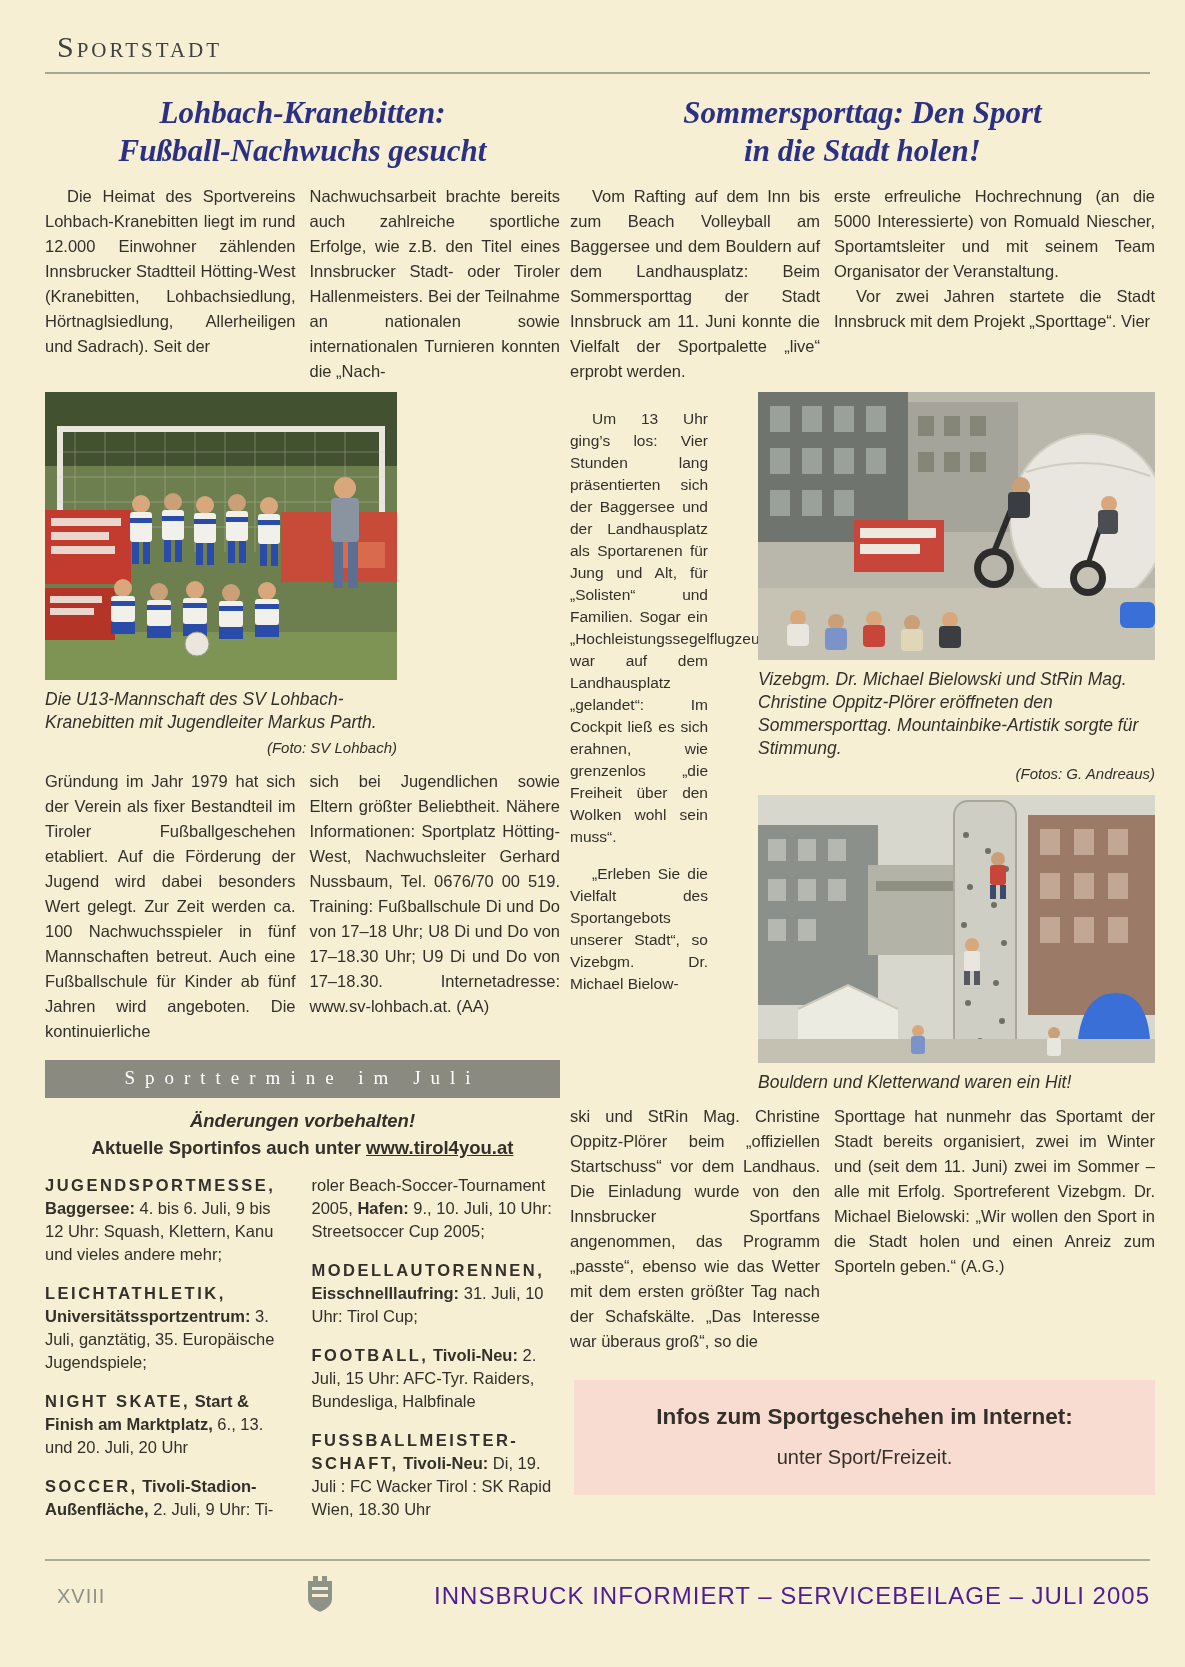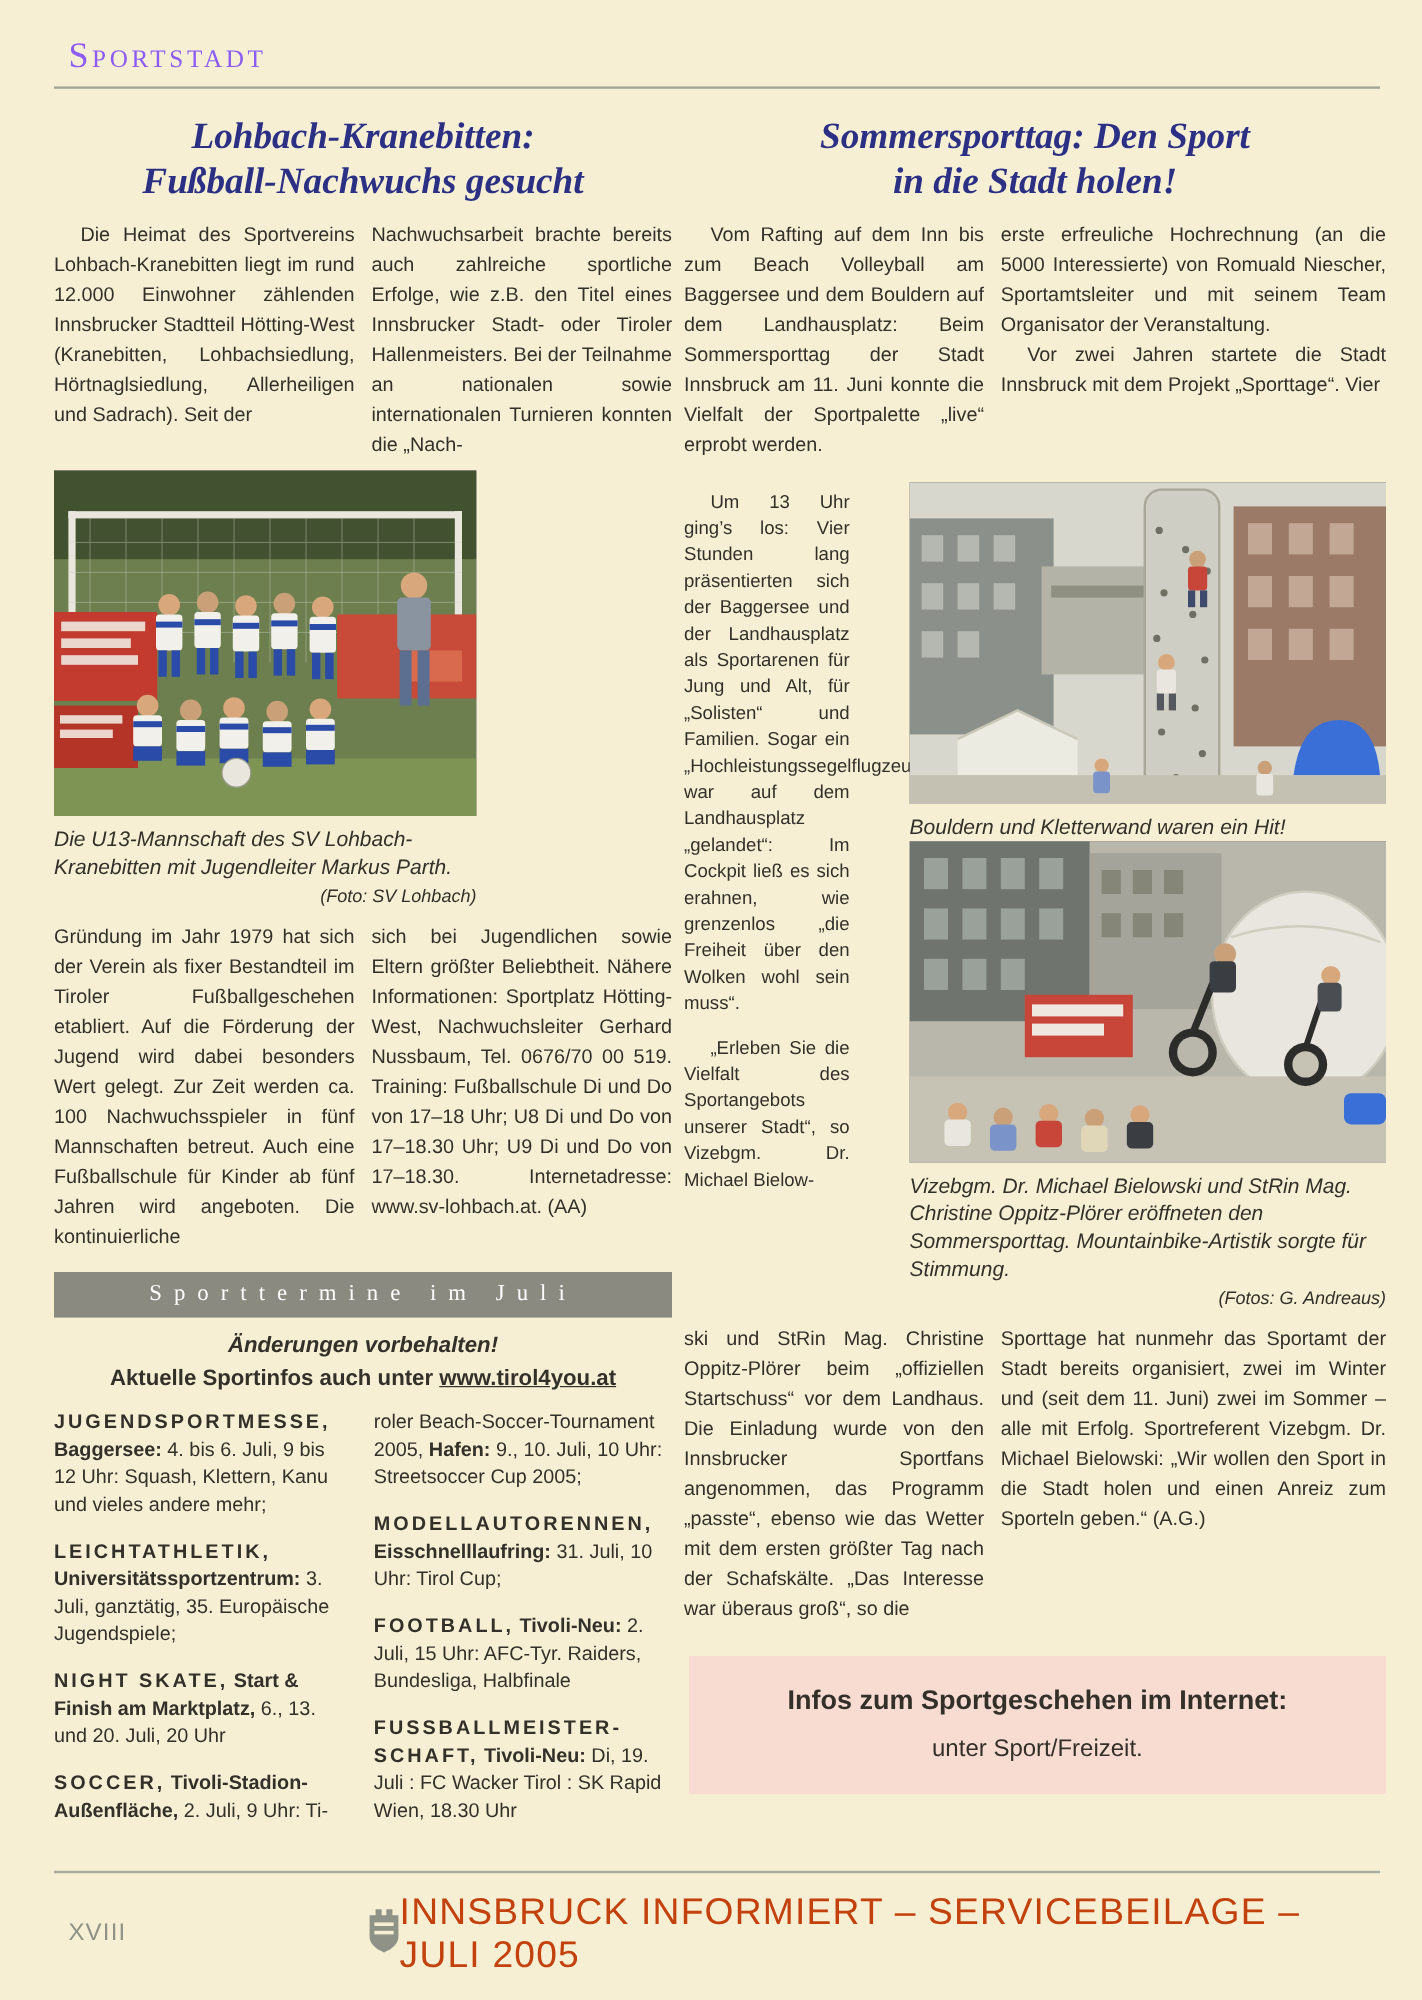--- a/index.html
+++ b/index.html
@@ -10,21 +10,21 @@
     padding:26px 35px 0 45px;
     font-family:"Liberation Sans", sans-serif;
     color:#33302a;
     position:relative;
   }
   
   .masthead {
     font-family:"Liberation Serif", serif;
     font-variant:small-caps;
     font-size:30px; letter-spacing:3px;
-    color:#8b5cf6;
+    color:#404040;
     border-bottom:2px solid #a3a698;
     padding:4px 0 8px 12px;
   }
   
   .columns { display:flex; gap:10px; margin-top:4px; }
   .col-left  { width:515px; flex:none; }
   .col-right { width:585px; flex:none; }
 
   .article-title {
     font-family:"Liberation Serif", serif;
@@ -94,21 +94,21 @@
 
   
   .footer {
     border-top:2px solid #a9ab9f;
     margin-top:22px;
     padding:14px 0 20px 0;
     display:flex; align-items:center;
   }
   .page-num { color:#8f9287; font-size:20px; letter-spacing:1px; width:262px; flex:none; padding-left:12px; box-sizing:border-box; }
   .crest { flex:none; }
-  .footer-title { margin-left:auto; color:#c2410c; font-size:31px; letter-spacing:1px; }
+  .footer-title { margin-left:auto; color:#4c1d95; font-size:24px; letter-spacing:1px; }
 </style>
 </head>
 <body>
 
 <div class="page">
 
   <div class="masthead">Sportstadt</div>
 
   <div class="columns">
 
@@ -289,20 +289,103 @@
           <p class="indent p-space">Vor zwei Jahren startete die Stadt Innsbruck mit dem Projekt „Sporttage“. Vier</p>
         </div>
       </div>
 
       <div class="r-photo-row">
         <div class="r-narrow">
           <p class="indent">Um 13 Uhr ging’s los: Vier Stunden lang präsentierten sich der Baggersee und der Landhausplatz als Sportarenen für Jung und Alt, für „Solisten“ und Familien. Sogar ein „Hochleistungssegelflugzeug“ war auf dem Landhausplatz „gelandet“: Im Cockpit ließ es sich erahnen, wie grenzenlos „die Freiheit über den Wolken wohl sein muss“.</p>
           <p class="indent">„Erleben Sie die Vielfalt des Sportangebots unserer Stadt“, so Vizebgm. Dr. Michael Bielow-</p>
         </div>
         <div class="r-photos">
+          <figure>
+            <svg class="photo-frame" width="397" height="268" viewBox="0 0 397 268" xmlns="http://www.w3.org/2000/svg">
+              <rect width="397" height="268" fill="#b9b7ac"></rect>
+
+              <rect x="0" y="0" width="150" height="150" fill="#6f746e"></rect>
+              <g fill="#9aa09a">
+                  <rect x="12" y="14" width="20" height="26"></rect>
+                  <rect x="44" y="14" width="20" height="26"></rect>
+                  <rect x="76" y="14" width="20" height="26"></rect>
+                  <rect x="108" y="14" width="20" height="26"></rect>
+                  <rect x="12" y="56" width="20" height="26"></rect>
+                  <rect x="44" y="56" width="20" height="26"></rect>
+                  <rect x="76" y="56" width="20" height="26"></rect>
+                  <rect x="108" y="56" width="20" height="26"></rect>
+                  <rect x="12" y="98" width="20" height="26"></rect>
+                  <rect x="44" y="98" width="20" height="26"></rect>
+                  <rect x="76" y="98" width="20" height="26"></rect>
+                </g>
+              <rect x="150" y="10" width="110" height="130" fill="#a4a49a"></rect>
+              <g fill="#858578">
+                  <rect x="160" y="24" width="16" height="20"></rect>
+                  <rect x="186" y="24" width="16" height="20"></rect>
+                  <rect x="212" y="24" width="16" height="20"></rect>
+                  <rect x="160" y="60" width="16" height="20"></rect>
+                  <rect x="186" y="60" width="16" height="20"></rect>
+                  <rect x="212" y="60" width="16" height="20"></rect>
+                </g>
+
+              <rect x="96" y="128" width="90" height="52" fill="#c8453a"></rect>
+              <rect x="102" y="136" width="76" height="10" fill="#efe8df"></rect>
+              <rect x="102" y="152" width="60" height="10" fill="#efe8df"></rect>
+
+              <ellipse cx="330" cy="128" rx="78" ry="86" fill="#e8e6de"></ellipse>
+              <ellipse cx="330" cy="128" rx="78" ry="86" fill="none" stroke="#cfccc0" stroke-width="2"></ellipse>
+              <path d="M268 80 Q330 60 392 84" stroke="#cfccc0" stroke-width="2" fill="none"></path>
+
+              <rect y="196" width="397" height="72" fill="#c6c3b5"></rect>
+
+              <g>
+                <circle cx="236" cy="176" r="20" fill="#2c2c2a"></circle>
+                  <circle cx="236" cy="176" r="13" fill="#b9b7ac"></circle>
+                <path d="M236 160 L252 120 L262 104" stroke="#2c2c2a" stroke-width="6" fill="none"></path>
+                <circle cx="263" cy="94" r="9" fill="#caa078"></circle>
+                  <rect x="250" y="100" width="22" height="26" rx="4" fill="#3a3d42"></rect>
+              </g>
+              <g>
+                <circle cx="330" cy="186" r="18" fill="#2c2c2a"></circle>
+                  <circle cx="330" cy="186" r="11" fill="#c6c3b5"></circle>
+                <path d="M330 172 L342 136 L350 122" stroke="#2c2c2a" stroke-width="5" fill="none"></path>
+                <circle cx="351" cy="112" r="8" fill="#d9a77c"></circle>
+                  <rect x="340" y="118" width="20" height="24" rx="4" fill="#4a4d52"></rect>
+              </g>
+
+              <g>
+                <g transform="translate(40,226)">
+                    <circle cx="0" cy="0" r="8" fill="#d9a77c"></circle>
+                    <rect x="-11" y="6" width="22" height="22" rx="4" fill="#e8e6de"></rect>
+                  </g>
+                <g transform="translate(78,230)">
+                    <circle cx="0" cy="0" r="8" fill="#caa078"></circle>
+                    <rect x="-11" y="6" width="22" height="22" rx="4" fill="#7a93c8"></rect>
+                  </g>
+                <g transform="translate(116,227)">
+                    <circle cx="0" cy="0" r="8" fill="#d9a77c"></circle>
+                    <rect x="-11" y="6" width="22" height="22" rx="4" fill="#c8453a"></rect>
+                  </g>
+                <g transform="translate(154,231)">
+                    <circle cx="0" cy="0" r="8" fill="#caa078"></circle>
+                    <rect x="-11" y="6" width="22" height="22" rx="4" fill="#e0d6b8"></rect>
+                  </g>
+                <g transform="translate(192,228)">
+                    <circle cx="0" cy="0" r="8" fill="#d9a77c"></circle>
+                    <rect x="-11" y="6" width="22" height="22" rx="4" fill="#3a3d42"></rect>
+                  </g>
+              </g>
+
+              <rect x="362" y="210" width="35" height="26" rx="6" fill="#3a6fd8"></rect>
+            </svg>
+            <figcaption>
+              <span>Vizebgm. Dr. Michael Bielowski und StRin Mag. Christine Oppitz-Plörer eröffneten den Sommersporttag. Mountainbike-Artistik sorgte für Stimmung.</span>
+              <span class="credit">(Fotos: G. Andreaus)</span>
+            </figcaption>
+          </figure>
           <figure style="margin-top:10px;">
             <svg class="photo-frame" width="397" height="268" viewBox="0 0 397 268" xmlns="http://www.w3.org/2000/svg">
               <rect width="397" height="268" fill="#d8d7cd"></rect>
 
               <rect x="0" y="30" width="120" height="180" fill="#8b908a"></rect>
               <g fill="#b5b8b0">
                   <rect x="10" y="44" width="18" height="22"></rect>
                   <rect x="40" y="44" width="18" height="22"></rect>
                   <rect x="70" y="44" width="18" height="22"></rect>
                   <rect x="10" y="84" width="18" height="22"></rect>
@@ -370,103 +453,20 @@
                 <g transform="translate(296,238)">
                     <circle cx="0" cy="0" r="6" fill="#caa078"></circle>
                     <rect x="-7" y="5" width="14" height="18" rx="3" fill="#e8e6de"></rect>
                   </g>
               </g>
             </svg>
             <figcaption>
               <span>Bouldern und Kletterwand waren ein Hit!</span>
             </figcaption>
           </figure>
-          <figure>
-            <svg class="photo-frame" width="397" height="268" viewBox="0 0 397 268" xmlns="http://www.w3.org/2000/svg">
-              <rect width="397" height="268" fill="#b9b7ac"></rect>
-
-              <rect x="0" y="0" width="150" height="150" fill="#6f746e"></rect>
-              <g fill="#9aa09a">
-                  <rect x="12" y="14" width="20" height="26"></rect>
-                  <rect x="44" y="14" width="20" height="26"></rect>
-                  <rect x="76" y="14" width="20" height="26"></rect>
-                  <rect x="108" y="14" width="20" height="26"></rect>
-                  <rect x="12" y="56" width="20" height="26"></rect>
-                  <rect x="44" y="56" width="20" height="26"></rect>
-                  <rect x="76" y="56" width="20" height="26"></rect>
-                  <rect x="108" y="56" width="20" height="26"></rect>
-                  <rect x="12" y="98" width="20" height="26"></rect>
-                  <rect x="44" y="98" width="20" height="26"></rect>
-                  <rect x="76" y="98" width="20" height="26"></rect>
-                </g>
-              <rect x="150" y="10" width="110" height="130" fill="#a4a49a"></rect>
-              <g fill="#858578">
-                  <rect x="160" y="24" width="16" height="20"></rect>
-                  <rect x="186" y="24" width="16" height="20"></rect>
-                  <rect x="212" y="24" width="16" height="20"></rect>
-                  <rect x="160" y="60" width="16" height="20"></rect>
-                  <rect x="186" y="60" width="16" height="20"></rect>
-                  <rect x="212" y="60" width="16" height="20"></rect>
-                </g>
-
-              <rect x="96" y="128" width="90" height="52" fill="#c8453a"></rect>
-              <rect x="102" y="136" width="76" height="10" fill="#efe8df"></rect>
-              <rect x="102" y="152" width="60" height="10" fill="#efe8df"></rect>
-
-              <ellipse cx="330" cy="128" rx="78" ry="86" fill="#e8e6de"></ellipse>
-              <ellipse cx="330" cy="128" rx="78" ry="86" fill="none" stroke="#cfccc0" stroke-width="2"></ellipse>
-              <path d="M268 80 Q330 60 392 84" stroke="#cfccc0" stroke-width="2" fill="none"></path>
-
-              <rect y="196" width="397" height="72" fill="#c6c3b5"></rect>
-
-              <g>
-                <circle cx="236" cy="176" r="20" fill="#2c2c2a"></circle>
-                  <circle cx="236" cy="176" r="13" fill="#b9b7ac"></circle>
-                <path d="M236 160 L252 120 L262 104" stroke="#2c2c2a" stroke-width="6" fill="none"></path>
-                <circle cx="263" cy="94" r="9" fill="#caa078"></circle>
-                  <rect x="250" y="100" width="22" height="26" rx="4" fill="#3a3d42"></rect>
-              </g>
-              <g>
-                <circle cx="330" cy="186" r="18" fill="#2c2c2a"></circle>
-                  <circle cx="330" cy="186" r="11" fill="#c6c3b5"></circle>
-                <path d="M330 172 L342 136 L350 122" stroke="#2c2c2a" stroke-width="5" fill="none"></path>
-                <circle cx="351" cy="112" r="8" fill="#d9a77c"></circle>
-                  <rect x="340" y="118" width="20" height="24" rx="4" fill="#4a4d52"></rect>
-              </g>
-
-              <g>
-                <g transform="translate(40,226)">
-                    <circle cx="0" cy="0" r="8" fill="#d9a77c"></circle>
-                    <rect x="-11" y="6" width="22" height="22" rx="4" fill="#e8e6de"></rect>
-                  </g>
-                <g transform="translate(78,230)">
-                    <circle cx="0" cy="0" r="8" fill="#caa078"></circle>
-                    <rect x="-11" y="6" width="22" height="22" rx="4" fill="#7a93c8"></rect>
-                  </g>
-                <g transform="translate(116,227)">
-                    <circle cx="0" cy="0" r="8" fill="#d9a77c"></circle>
-                    <rect x="-11" y="6" width="22" height="22" rx="4" fill="#c8453a"></rect>
-                  </g>
-                <g transform="translate(154,231)">
-                    <circle cx="0" cy="0" r="8" fill="#caa078"></circle>
-                    <rect x="-11" y="6" width="22" height="22" rx="4" fill="#e0d6b8"></rect>
-                  </g>
-                <g transform="translate(192,228)">
-                    <circle cx="0" cy="0" r="8" fill="#d9a77c"></circle>
-                    <rect x="-11" y="6" width="22" height="22" rx="4" fill="#3a3d42"></rect>
-                  </g>
-              </g>
-
-              <rect x="362" y="210" width="35" height="26" rx="6" fill="#3a6fd8"></rect>
-            </svg>
-            <figcaption>
-              <span>Vizebgm. Dr. Michael Bielowski und StRin Mag. Christine Oppitz-Plörer eröffneten den Sommersporttag. Mountainbike-Artistik sorgte für Stimmung.</span>
-              <span class="credit">(Fotos: G. Andreaus)</span>
-            </figcaption>
-          </figure>
         </div>
       </div>
 
       <div class="r-tworow jtext below-photo">
         <div class="r-col1">
           <p>ski und StRin Mag. Christine Oppitz-Plörer beim „offiziellen Startschuss“ vor dem Landhaus. Die Einladung wurde von den Innsbrucker Sportfans angenommen, das Programm „passte“, ebenso wie das Wetter mit dem ersten größter Tag nach der Schafskälte. „Das Interesse war überaus groß“, so die</p>
         </div>
         <div class="r-col2">
           <p>Sporttage hat nunmehr das Sportamt der Stadt bereits organisiert, zwei im Winter und (seit dem 11. Juni) zwei im Sommer – alle mit Erfolg. Sportreferent Vizebgm. Dr. Michael Bielowski: „Wir wollen den Sport in die Stadt holen und einen Anreiz zum Sporteln geben.“ (A.G.)</p>
         </div>

